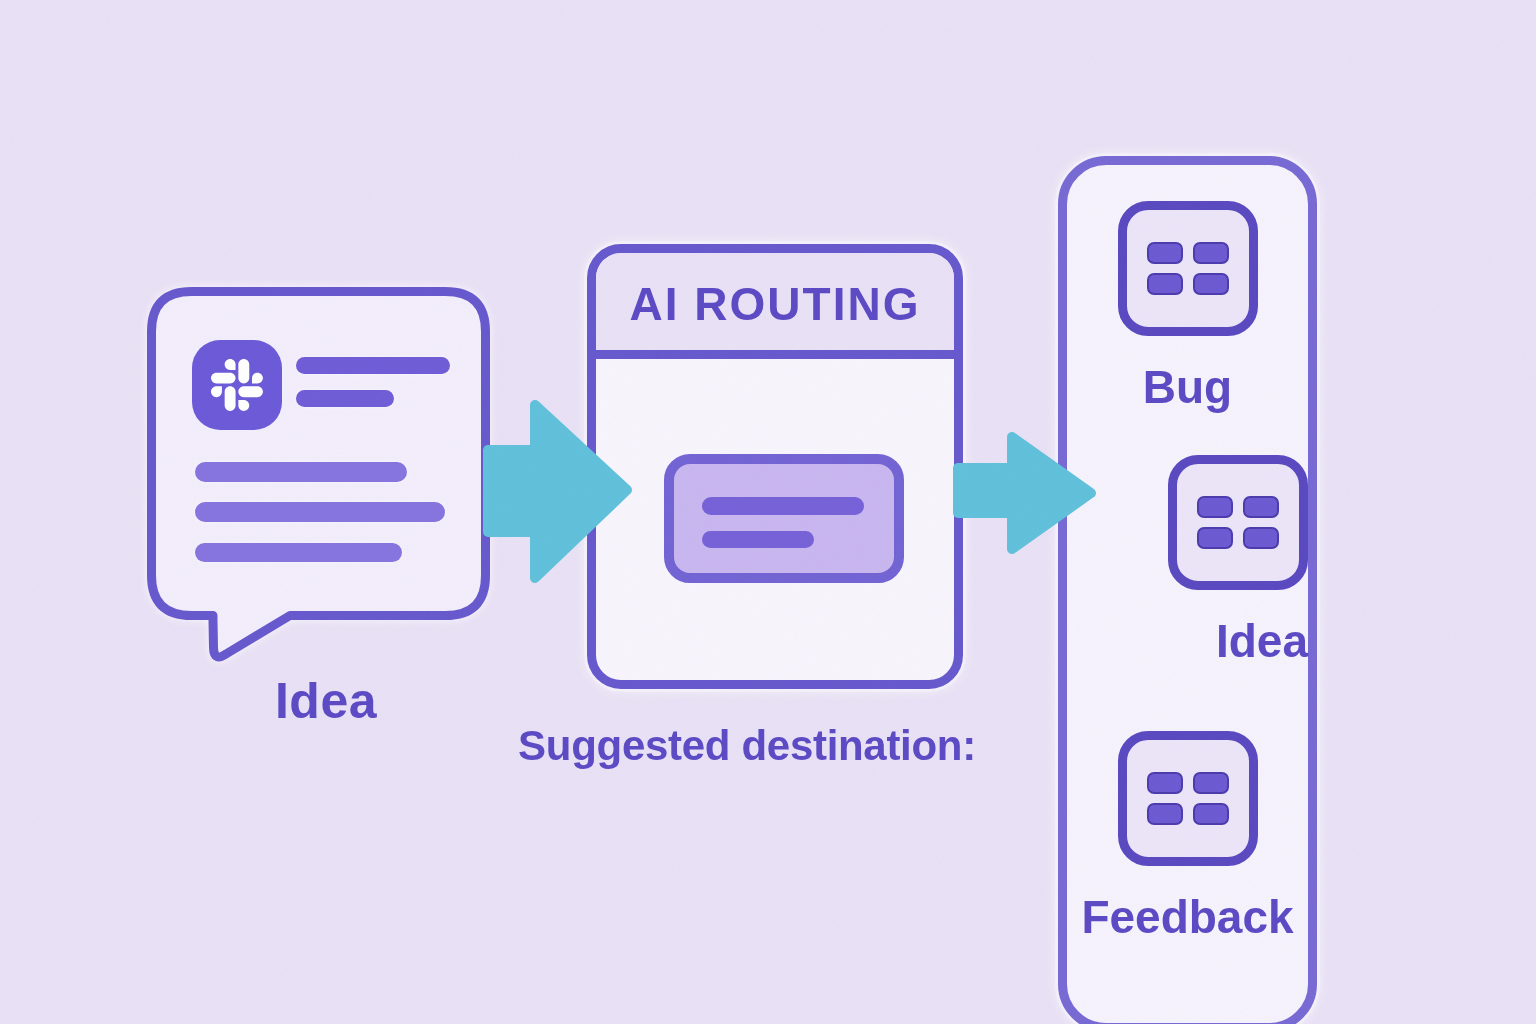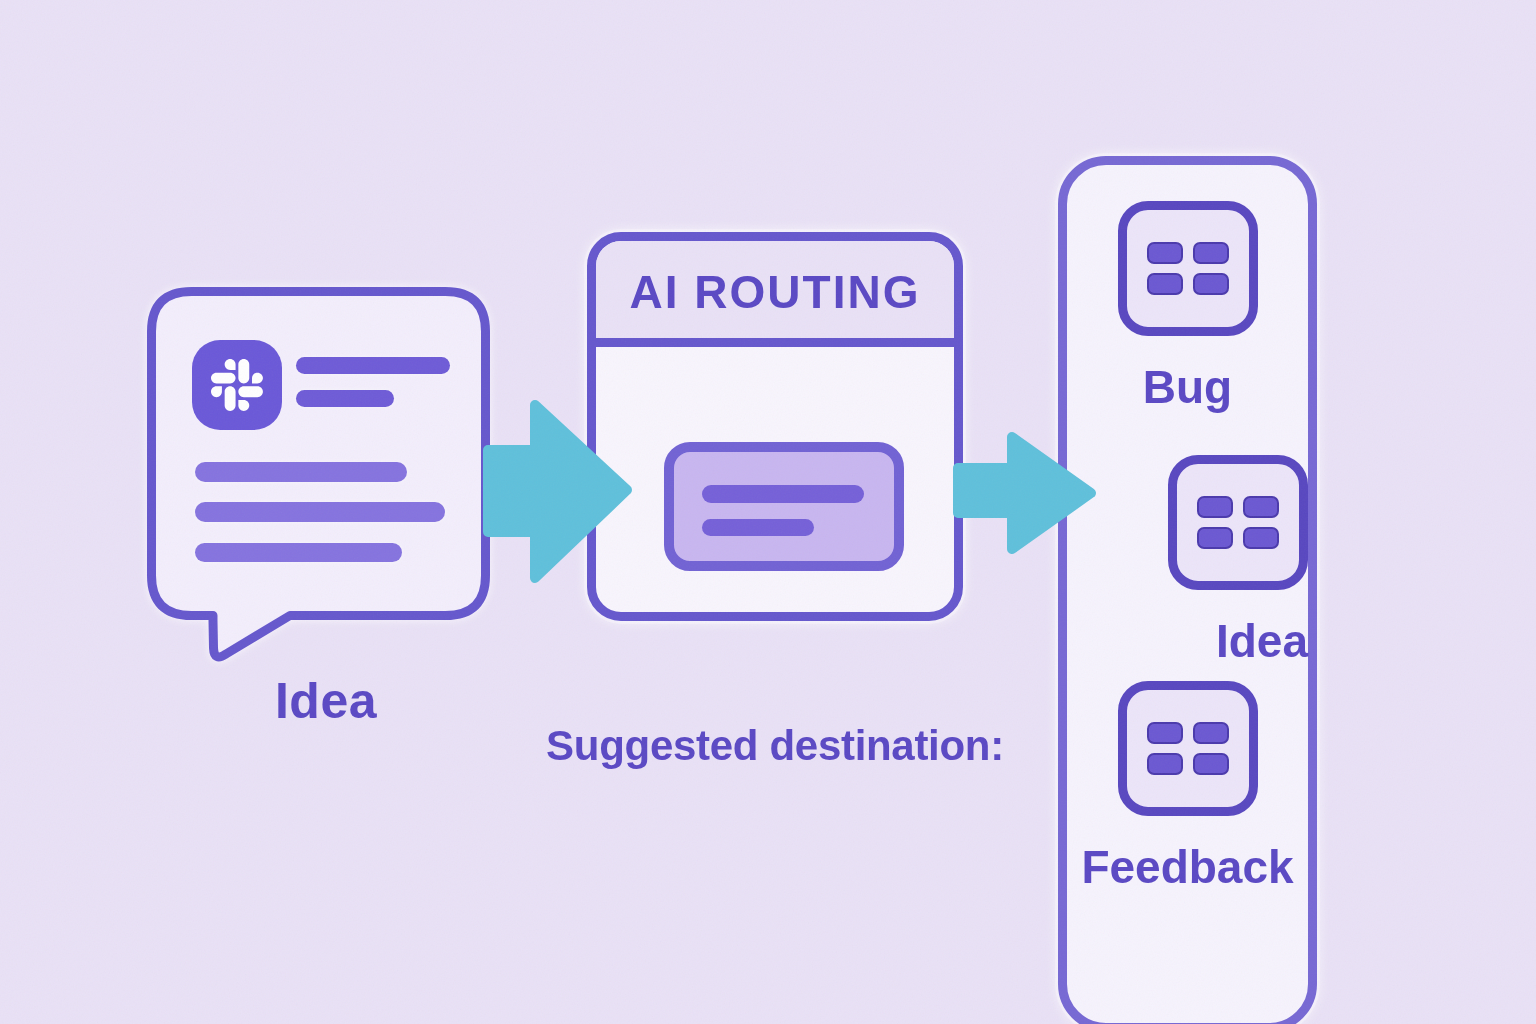--- a/index.html
+++ b/index.html
@@ -35,45 +35,45 @@
   .source-label{position:absolute;left:176px;top:672px;width:300px;text-align:center;z-index:3;
     font-size:50px;font-weight:700;color:var(--text-purple);letter-spacing:.5px;}
 
   
   .arrow-svg{position:absolute;z-index:6;}
   .arrow-svg polygon{fill:var(--arrow-teal);stroke:var(--arrow-teal);stroke-width:10;stroke-linejoin:round;}
   .arrow-1{left:483px;top:397px;}
   .arrow-2{left:952px;top:430px;}
 
   
-  .router-card{position:absolute;left:587px;top:232px;width:376px;height:389px;z-index:2;
+  .router-card{position:absolute;left:587px;top:244px;width:376px;height:445px;z-index:2;
     background:var(--body-fill);border:9px solid var(--border-purple);border-radius:34px;
     box-shadow:0 0 0 3px rgba(255,255,255,.3),0 0 14px rgba(255,255,255,.8);}
   .router-header{position:absolute;left:0;right:0;top:0;height:106px;background:var(--header-fill);
     border-bottom:9px solid var(--border-purple);border-radius:25px 25px 0 0;
     display:flex;align-items:center;justify-content:center;}
   .router-title{font-size:46px;font-weight:700;letter-spacing:2px;color:var(--text-purple);padding-top:4px;}
   .chip{position:absolute;left:68px;top:201px;width:240px;height:129px;
     background:var(--chip-fill);border:10px solid var(--chip-border);border-radius:26px;}
   .chip-line{position:absolute;background:var(--chip-bar);border-radius:9px;}
   .c-a{left:28px;top:33px;width:162px;height:18px;}
   .c-b{left:28px;top:67px;width:112px;height:17px;}
 
   
-  .suggestion-prefix{position:absolute;left:525px;top:722px;width:500px;text-align:center;z-index:3;
+  .suggestion-prefix{position:absolute;left:497px;top:722px;width:500px;text-align:center;z-index:3;
     font-size:42px;font-weight:600;color:var(--text-purple);letter-spacing:-.3px;}
   .suggestion-value{position:absolute;left:525px;top:776px;width:500px;text-align:center;z-index:3;
     font-size:46px;font-weight:700;color:var(--text-purple);}
 
   
   .dest-panel{position:absolute;left:1058px;top:108px;width:259px;height:876px;z-index:2;
     background:var(--panel-fill);border:9px solid var(--panel-border);border-radius:48px;
     box-shadow:0 0 0 3px rgba(255,255,255,.3),0 0 14px rgba(255,255,255,.8);margin-top:48px;}
   .dest-item{position:absolute;left:0;width:100%;display:flex;flex-direction:column;align-items:center;}
-  .dest-item.i1{top:36px;}.dest-item.i2{top:290px;align-items:flex-end;}.dest-item.i3{top:516px;}
+  .dest-item.i1{top:36px;}.dest-item.i2{top:290px;align-items:flex-end;}.dest-item.i3{top:566px;}
   .db-tile{width:140px;height:135px;background:var(--tile-fill);border:9px solid var(--tile-border);
     border-radius:30px;display:flex;align-items:center;justify-content:center;}
   .db-grid{display:grid;grid-template-columns:36px 36px;grid-template-rows:22px 22px;gap:9px 10px;}
   .db-cell{background:var(--cell-fill);border:2.5px solid var(--cell-edge);border-radius:7px;}
   .dest-label{margin-top:24px;font-size:46px;font-weight:600;color:var(--text-purple);}
 
   
   .grain{position:absolute;left:0;top:0;width:1536px;height:1024px;z-index:10;pointer-events:none;opacity:.05;}
 </style>
 </head>

